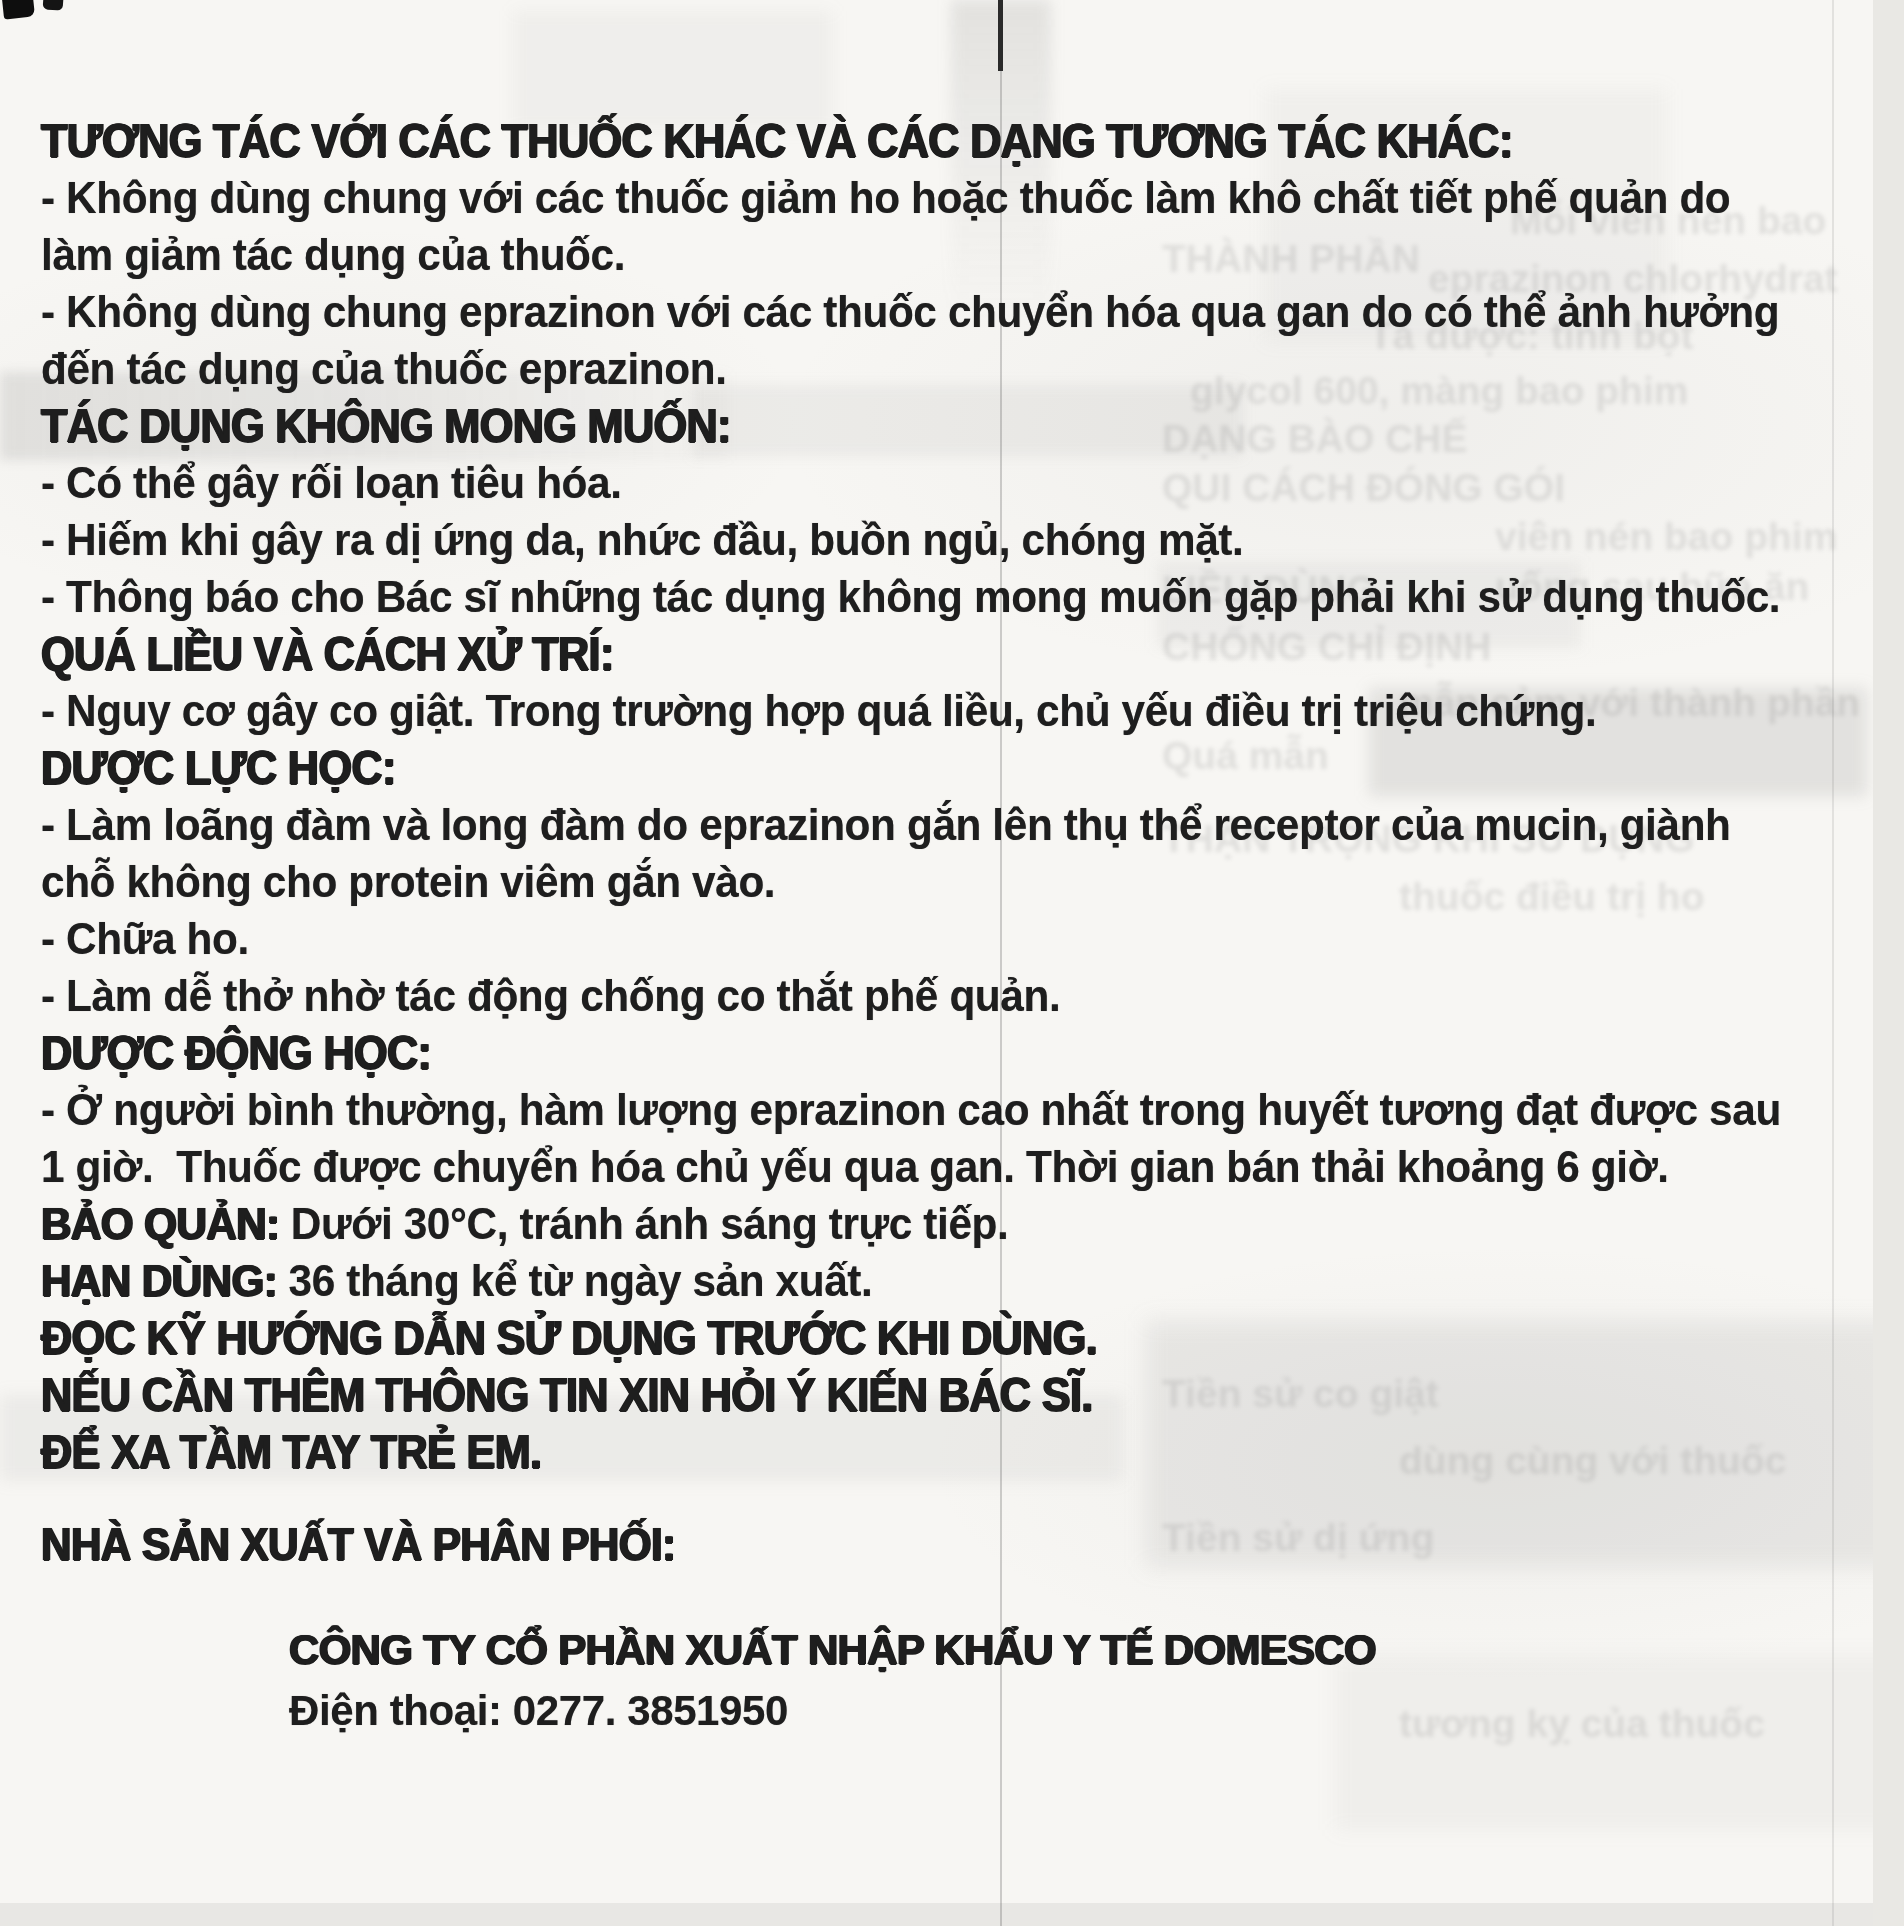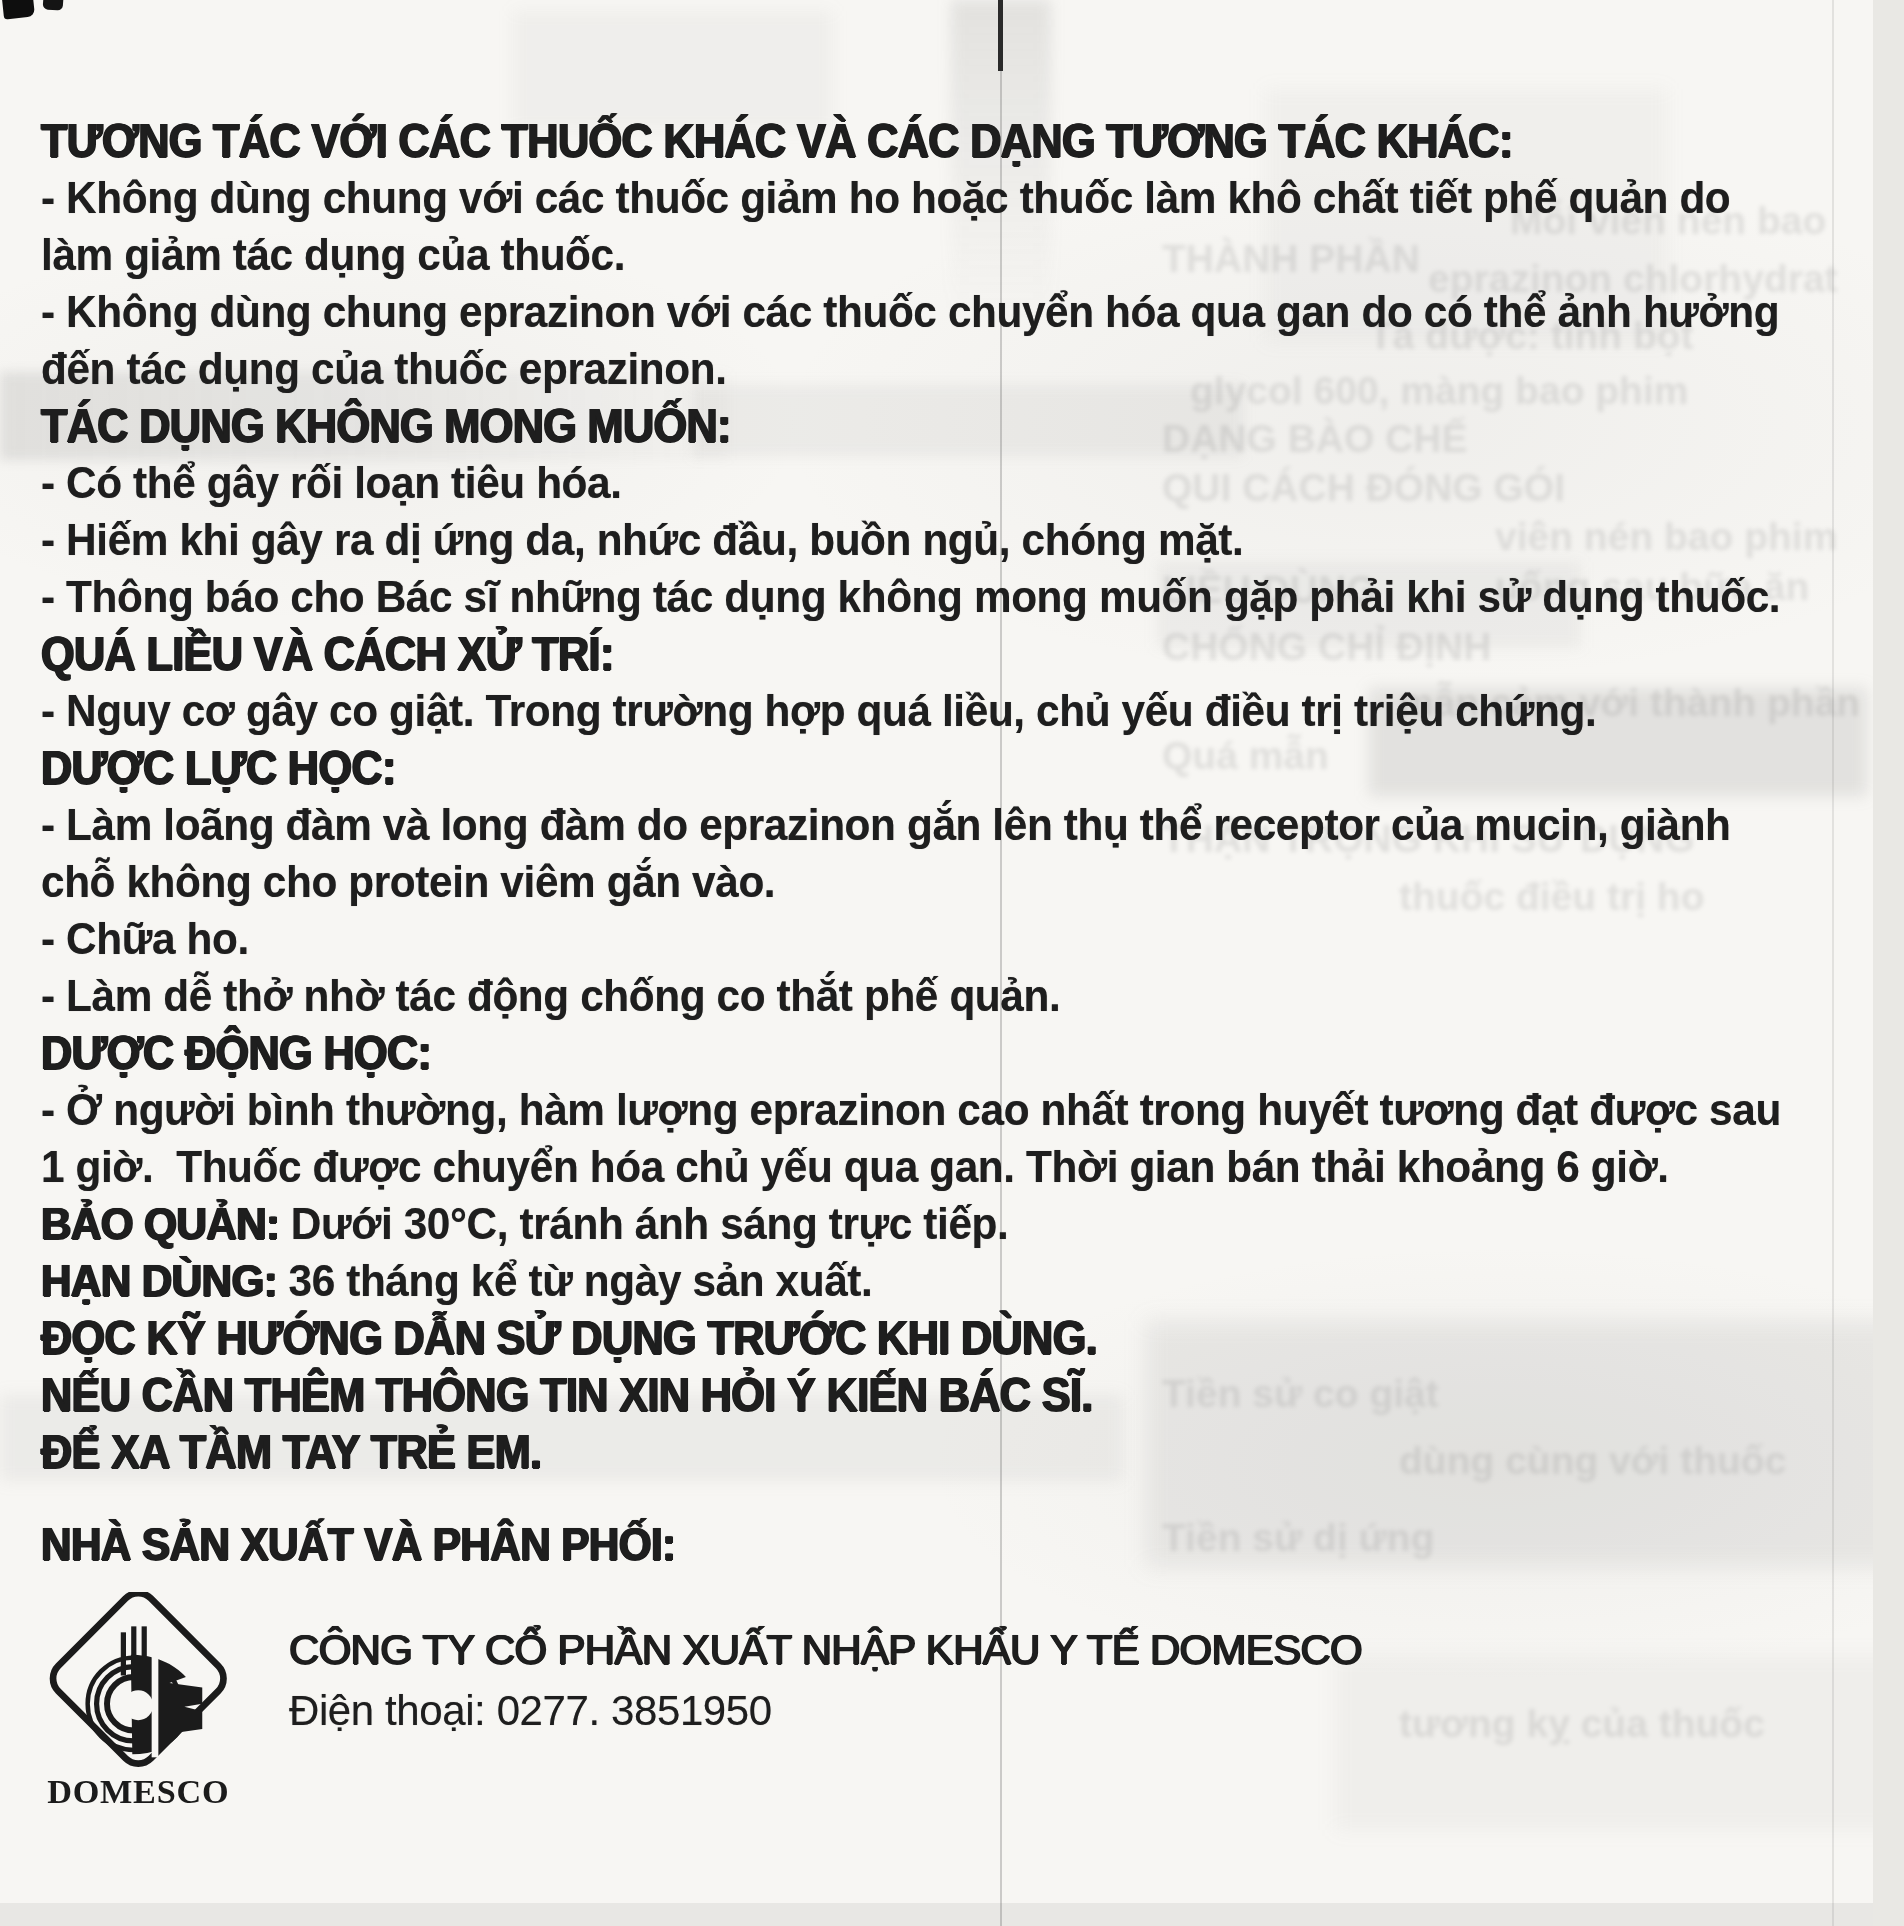--- a/index.html
+++ b/index.html
@@ -57,21 +57,21 @@
     letter-spacing:-0.7px;
   }
   
   .manu-heading{
     position:absolute;left:41px;top:1516px;
     white-space:pre;font-weight:700;font-size:46px;line-height:57px;
     letter-spacing:-0.7px;transform:scaleX(.92);transform-origin:left center;
     text-shadow:1.1px 0 currentColor,-1.1px 0 currentColor,0 0.8px currentColor,0 0 0.7px rgba(20,20,20,.6);
   }
   .company{position:absolute;left:289px;top:1619px;}
-  .company > div{white-space:pre;font-weight:400;font-size:42px;line-height:61px;letter-spacing:-0.4px;text-shadow:0 0 0.7px rgba(30,30,30,.5);}
+  .company > div{white-space:pre;font-weight:700;font-size:42px;line-height:61px;letter-spacing:-0.4px;text-shadow:0 0 0.7px rgba(30,30,30,.5);}
   .company .name{
     text-shadow:1px 0 currentColor,-1px 0 currentColor,0 0.7px currentColor,0 0 0.7px rgba(20,20,20,.6);
     letter-spacing:-0.7px;
   }
   
   .logo{position:absolute;left:43px;top:1592px;width:192px;height:225px;}
   
   .ghosts > div{
     position:absolute;white-space:nowrap;
     font-weight:700;font-size:39px;color:#6f6f6f;
@@ -165,44 +165,20 @@
       <div class="body">1 giờ.  Thuốc được chuyển hóa chủ yếu qua gan. Thời gian bán thải khoảng 6 giờ.</div>
       <div class="body"><span class="heavy">BẢO QUẢN:</span><span> Dưới 30°C, tránh ánh sáng trực tiếp.</span></div>
       <div class="body"><span class="heavy">HẠN DÙNG:</span><span> 36 tháng kể từ ngày sản xuất.</span></div>
       <div class="heading">ĐỌC KỸ HƯỚNG DẪN SỬ DỤNG TRƯỚC KHI DÙNG.</div>
       <div class="heading">NẾU CẦN THÊM THÔNG TIN XIN HỎI Ý KIẾN BÁC SĨ.</div>
       <div class="heading">ĐỂ XA TẦM TAY TRẺ EM.</div>
     </div>
 
   <div class="manu-heading">NHÀ SẢN XUẤT VÀ PHÂN PHỐI:</div>
 
-  <div class="logo">
-    <svg width="192" height="225" viewBox="0 0 258 302">
-      <rect x="40" y="28" width="176" height="176" rx="24" fill="none" stroke="#1b1b1b" stroke-width="9" transform="rotate(45 128 116)"></rect>
-      <g stroke="#1b1b1b" stroke-width="7" stroke-linecap="butt">
-        <line x1="108" y1="54" x2="108" y2="112"></line>
-        <line x1="122" y1="46" x2="122" y2="112"></line>
-        <line x1="136" y1="46" x2="136" y2="112"></line>
-        <line x1="150" y1="52" x2="150" y2="118"></line>
-      </g>
-      <g fill="none" stroke="#1b1b1b">
-        <circle cx="122" cy="150" r="36" stroke-width="8"></circle>
-        <circle cx="122" cy="150" r="50" stroke-width="7"></circle>
-        <circle cx="122" cy="150" r="62" stroke-width="6"></circle>
-      </g>
-      <path fill="#1b1b1b" d="M118 84
-        C150 84 176 96 192 114
-        L170 122 L214 128 L214 150 L190 154 L214 160 L214 184 L186 188
-        C172 208 148 218 120 218
-        Z"></path>
-      <circle cx="128" cy="152" r="20" fill="#f7f6f3"></circle>
-      <rect x="146" y="40" width="9" height="182" fill="#f7f6f3"></rect>
-      <text x="128" y="284" text-anchor="middle" fill="#1b1b1b" font-family="Liberation Serif, serif" font-weight="bold" font-size="46" letter-spacing="1">DOMESCO</text>
-    </svg>
-  </div>
 
   <div class="company">
     <div class="name">CÔNG TY CỔ PHẦN XUẤT NHẬP KHẨU Y TẾ DOMESCO</div>
     <div>Điện thoại: 0277. 3851950</div>
   </div>
 
 </div>
 
 
 </body></html>

